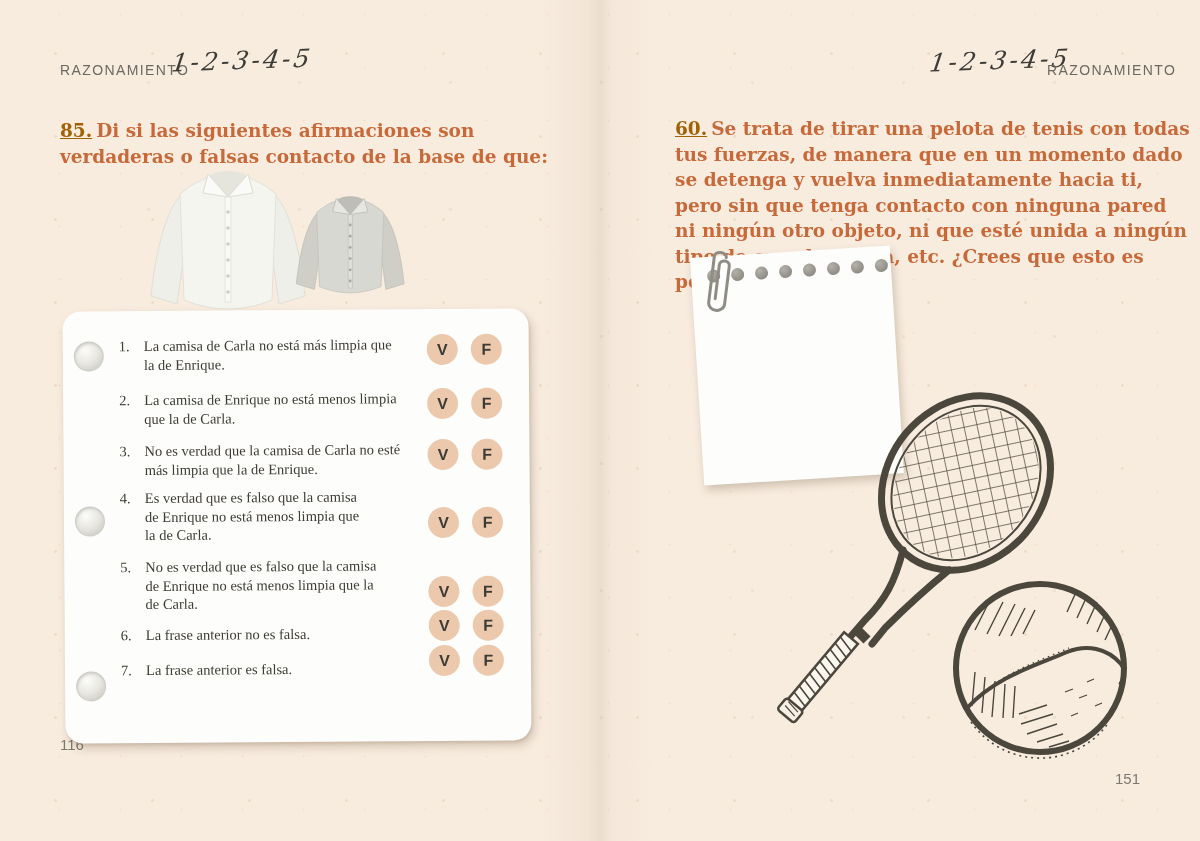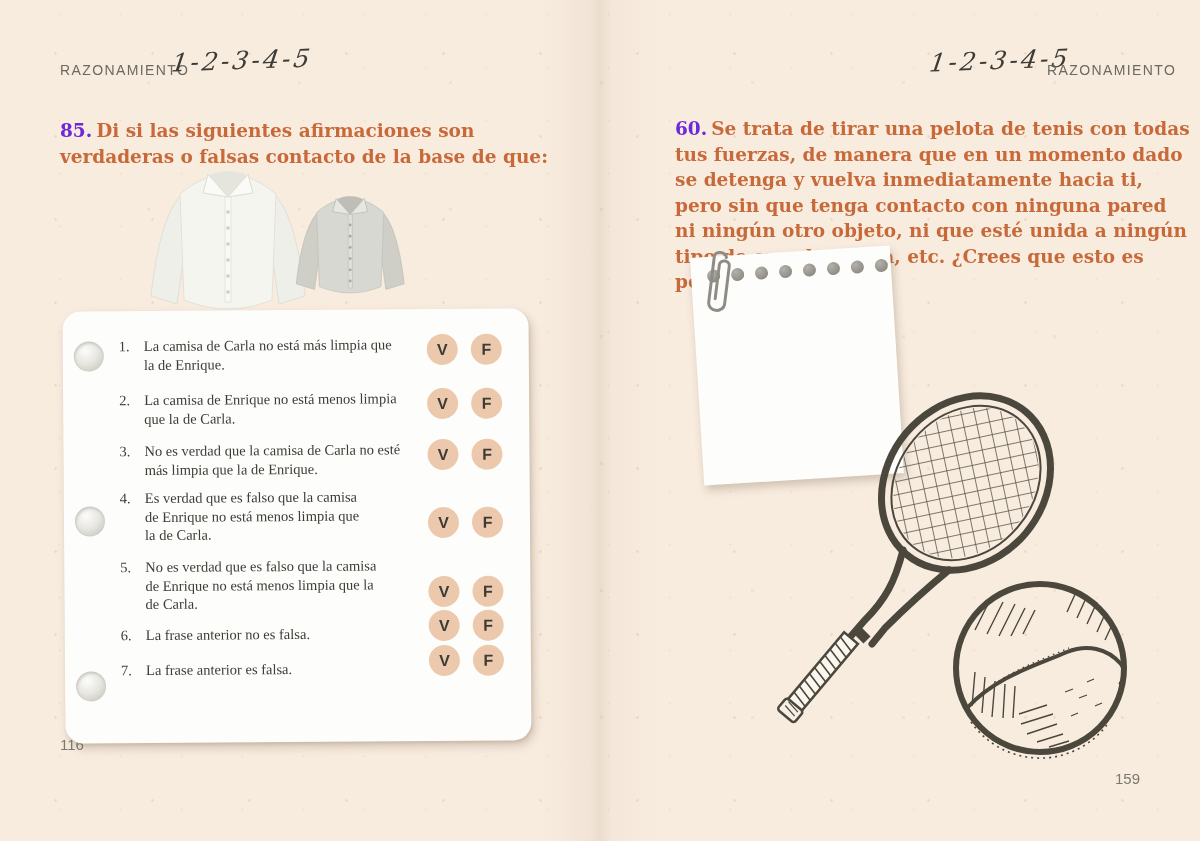--- a/index.html
+++ b/index.html
@@ -16,21 +16,21 @@
   .gutter{position:absolute;left:540px;top:0;width:120px;height:841px;z-index:1;pointer-events:none;
     background:linear-gradient(90deg,rgba(140,100,60,0) 0%,rgba(140,100,60,.05) 40%,
       rgba(120,85,55,.10) 50%,rgba(140,100,60,.03) 60%,rgba(140,100,60,0) 100%);}
 
   .hdr-label{position:absolute;font-size:14px;letter-spacing:1.4px;color:#6b6962;z-index:2;}
   .hdr-series{position:absolute;font-family:"DejaVu Serif",serif;font-style:italic;
     font-size:25px;letter-spacing:3px;color:#3c3b35;transform:skewX(-10deg) rotate(-2deg);z-index:2;}
 
   .question{position:absolute;z-index:2;font-family:"DejaVu Serif",serif;font-weight:700;
     font-size:18.5px;line-height:25.5px;color:#c8693a;}
-  .question .qnum{color:#6d28d9;margin-right:4px;}
+  .question .qnum{color:#a16207;margin-right:4px;text-decoration:underline;}
 
   .pagenum{position:absolute;font-size:15px;color:#7c7970;z-index:2;}
 
   
   .card{position:absolute;left:64px;top:310px;width:466px;height:432px;background:#fdfdfb;
     border-radius:18px;z-index:3;transform:rotate(-.4deg);
     box-shadow:3px 5px 10px rgba(120,95,70,.28),1px 2px 3px rgba(120,95,70,.15);}
   .hole{position:absolute;left:11px;width:30px;height:30px;border-radius:50%;
     background:radial-gradient(circle at 38% 32%,#fcfcfa 0%,#e8e7e1 45%,#cfcec6 78%,#c3c2bb 100%);
     box-shadow:inset 1px 2px 3px rgba(0,0,0,.16);}
@@ -206,14 +206,14 @@
       <path d="M238,330 C268,300 302,290 334,276" stroke-width="1.4" stroke-dasharray="1.5 4"></path>
       <path d="M240,258 l16,-32 M252,262 l16,-32 M264,264 l16,-32 M276,264 l14,-28 M288,262 l12,-24" stroke-width="1.4"></path>
       <path d="M332,240 l10,-22 M342,246 l10,-22 M352,252 l10,-22 M362,260 l8,-18 M370,268 l7,-15" stroke-width="1.4"></path>
       <path d="M240,300 l-3,34 M250,305 l-3,36 M260,309 l-3,36 M270,312 l-2,34 M280,314 l-2,32" stroke-width="1.4"></path>
       <path d="M284,342 l28,-9 M286,352 l32,-10 M292,362 l30,-10 M302,370 l26,-8 M314,375 l20,-6" stroke-width="1.4"></path>
       <path d="M330,320 l8,-3 M344,326 l8,-3 M352,310 l7,-3 M360,334 l7,-3 M336,344 l7,-3" stroke-width="1.2"></path>
       <path d="M236,350 A84 84 0 0 0 374,350" stroke-width="1.6" stroke-dasharray="2 4"></path>
     </g>
   </svg>
 
-  <div class="pagenum" style="left:1115px;top:770px;">159</div>
+  <div class="pagenum" style="left:1115px;top:770px;">151</div>
 </div>
 
 </body></html>

